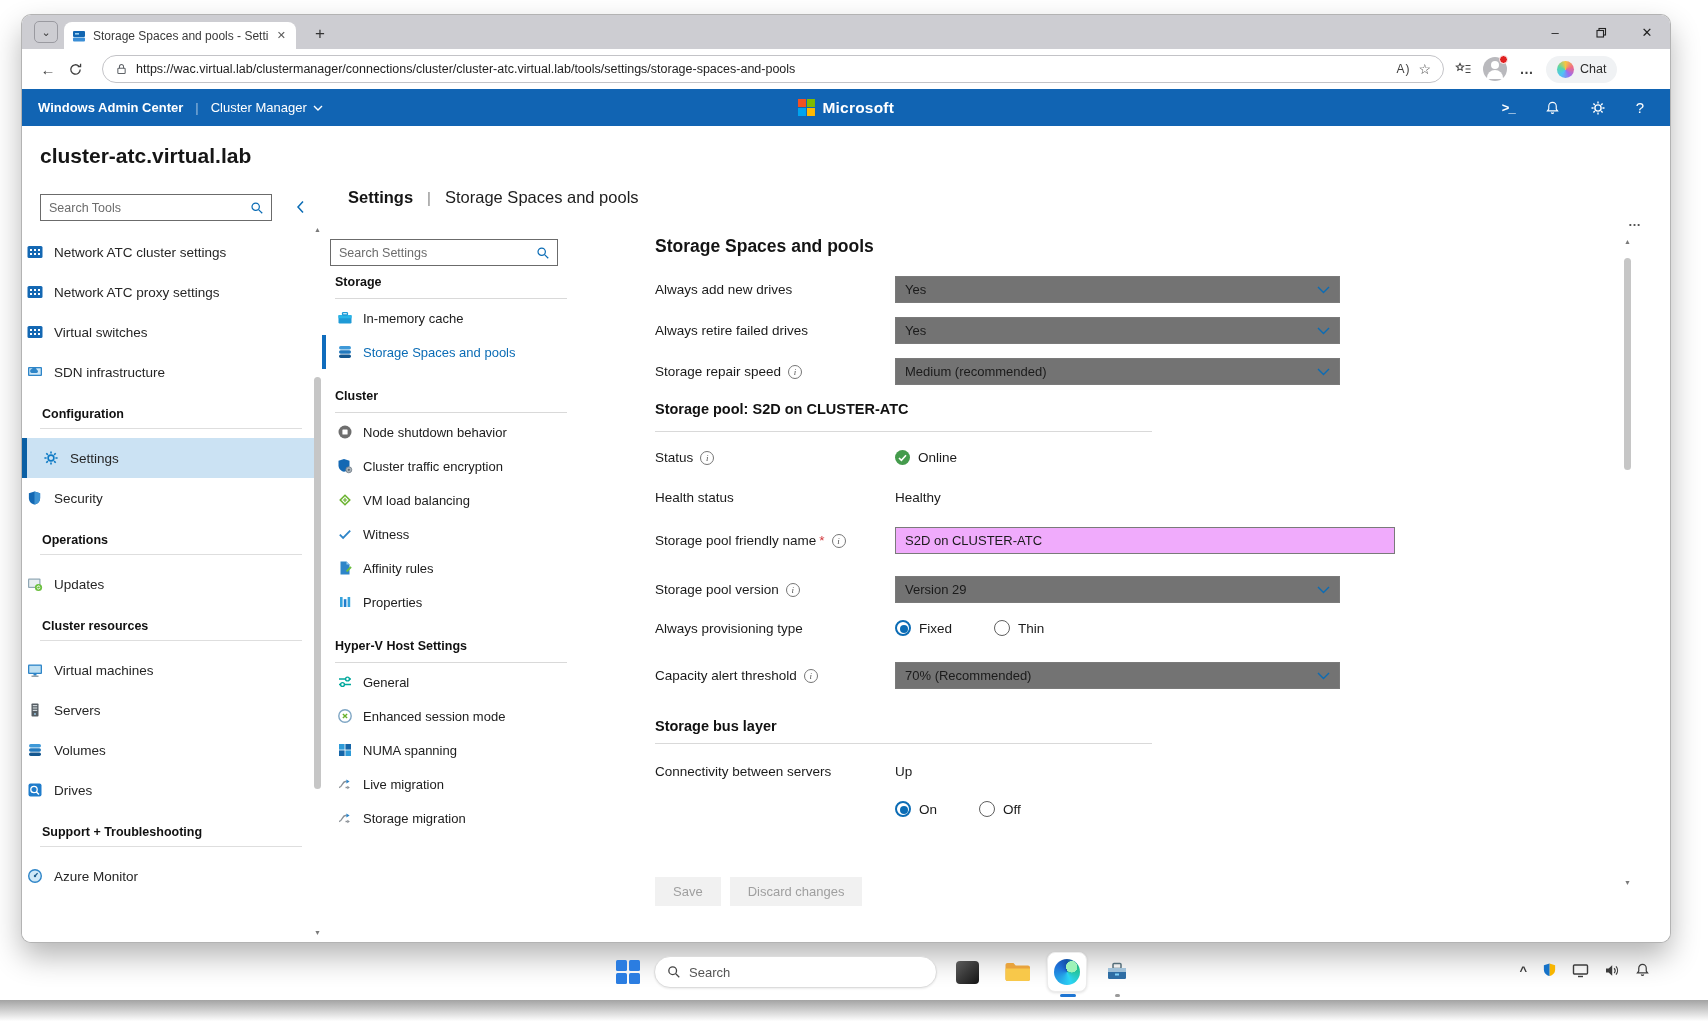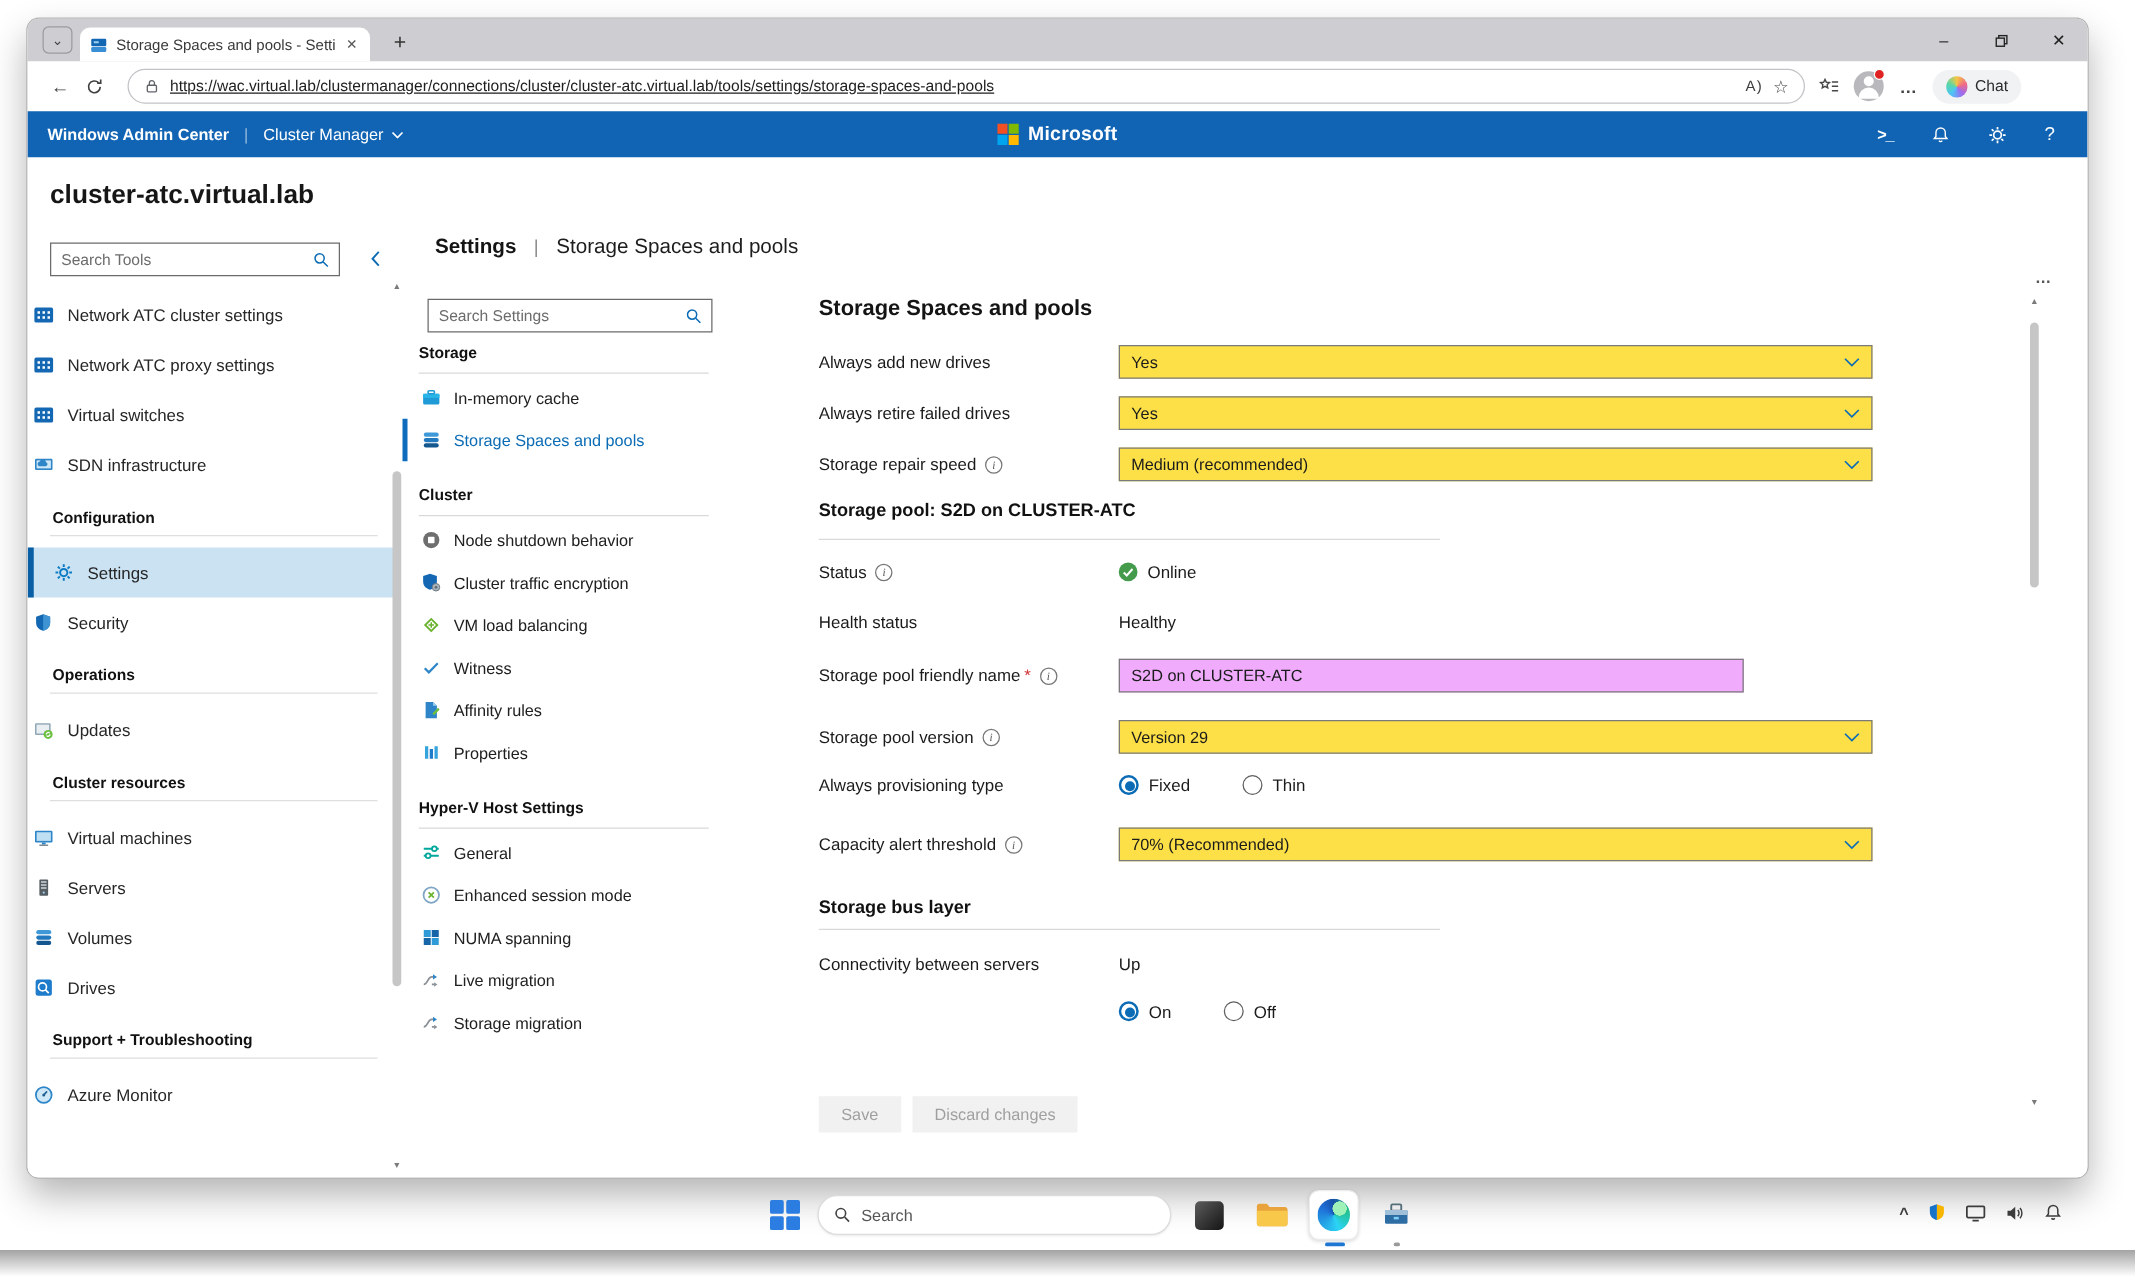--- a/index.html
+++ b/index.html
@@ -22,21 +22,21 @@
   .newtab { position:absolute; left:286px; top:9px; font-size:17px; color:#333; width:24px; text-align:center; }
   .wincontrols { position:absolute; right:0; top:0; height:34px; display:flex; }
   .winbtn { width:46px; height:34px; display:flex; align-items:center; justify-content:center; color:#222; font-size:13px; }
   .favicon svg { display:block; }
 
   
   .urlbar { height:40px; background:#fff; display:flex; align-items:center; padding:0 12px; gap:6px; flex:0 0 auto; }
   .navic { width:28px; text-align:center; color:#3f3f3f; font-size:15px; }
   .urlpill { flex:0 0 1342px; height:28px; border:1px solid #c3c3c7; border-radius:14px; display:flex; align-items:center;
              padding:0 12px; gap:8px; }
-  .urltext { flex:1; font-size:12.5px; color:#1e1e1e; white-space:nowrap; overflow:hidden;text-decoration:underline; }
+  .urltext { flex:1; font-size:12.5px; color:#1e1e1e; white-space:nowrap; overflow:hidden; }
   .readaloud { font-size:12px; color:#3f3f3f; letter-spacing:1px; }
   .staric { font-size:14px; color:#3f3f3f; }
   .rbaric { width:26px; display:flex; justify-content:center; align-items:center; }
   .avatar { position:relative; width:24px; height:24px; border-radius:50%; background:#b9b9bd; }
   .avatar:before { content:""; position:absolute; left:8px; top:4px; width:8px; height:8px; border-radius:50%; background:#fff; }
   .avatar:after { content:""; position:absolute; left:4px; top:13px; width:16px; height:9px; border-radius:8px 8px 0 0; background:#fff; }
   .avatar .dot { position:absolute; right:-1px; top:-2px; width:9px; height:9px; border-radius:50%; background:#e02121; border:1.5px solid #fff; }
   .moreh { font-size:14px; color:#444; letter-spacing:1px; font-weight:bold; }
   .chatpill { height:27px; background:#f0f2f4; border-radius:14px; display:flex; align-items:center; gap:6px; padding:0 11px; }
   .copilot { width:17px; height:17px; border-radius:50%;
@@ -100,21 +100,21 @@
   .nav-first { margin-top:24px; }
 
   
   .content { position:absolute; left:610px; top:96px; width:992px; height:665px; overflow:hidden; }
   .c-title { margin:14px 0 0 23px; font-size:17.5px; font-weight:bold; color:#141414; }
   .form-row { display:flex; align-items:center; margin-left:23px; }
   .f-label { width:240px; font-size:13.5px; color:#1b1b1b; display:flex; align-items:center; }
   .info { width:14px; height:14px; border:1px solid #767676; border-radius:50%; font-size:9px; color:#555;
           display:inline-flex; align-items:center; justify-content:center; margin-left:7px; font-style:italic; font-family:"Liberation Serif",serif; }
   .req { color:#d13438; margin-left:3px; }
-  .ddl { width:603px; height:27px; border:1px solid #7a7a7a; background:#fde047; display:flex; align-items:center;
+  .ddl { width:445px; height:27px; border:1px solid #7a7a7a; background:#737373; display:flex; align-items:center;
          justify-content:space-between; padding:0 9px; font-size:13px; color:#1b1b1b;gap:48px; }
   .tinput { width:500px; height:27px; border:1px solid #7a7a7a; background:#f0abfc; display:flex; align-items:center;
             padding:0 9px; font-size:13px; color:#1b1b1b; }
   .sec-head { margin:16px 0 0 23px; font-size:14.5px; font-weight:bold; color:#111; }
   .sec-div { border-top:1px solid #d9d9d9; width:497px; margin:14px 0 0 23px; }
   .statusv { display:flex; align-items:center; gap:8px; font-size:13.5px; color:#1b1b1b; }
   .gcheck { width:15px; height:15px; border-radius:50%; background:#449b4c; display:flex; align-items:center; justify-content:center; }
   .plainv { font-size:13.5px; color:#1b1b1b; }
   .radio { display:flex; align-items:center; gap:8px; margin-right:42px; font-size:13.5px; color:#1b1b1b; }
   .rdot { width:16px; height:16px; border:1px solid #5f5f5f; border-radius:50%; background:#fff; position:relative; flex:0 0 16px; }
@@ -449,21 +449,21 @@
       </div>
 
       <div class="panel-header">
         <span class="ph-title">Settings</span>
         <span class="ph-sep">|</span>
         <span class="ph-sub">Storage Spaces and pools</span>
       </div>
       <span class="more-dots">…</span>
 
       <div class="settings-nav">
-        <div class="searchbox sb-settings" style="position:relative; left:20px; top:17px; margin-bottom:0;">
+        <div class="searchbox sb-settings" style="position:relative; left:8px; top:17px; margin-bottom:0;">
           <input placeholder="Search Settings" style="">
           <span style="padding-right:7px;">
             <svg width="14" height="14" viewBox="0 0 16 16">
                 <circle cx="6.5" cy="6.5" r="4.2" fill="none" stroke="#0b6cb5" stroke-width="1.4"></circle>
                 <path d="M9.8 9.8L14 14" stroke="#0b6cb5" stroke-width="1.4"></path>
               </svg>
           </span>
         </div>
 
         <div class="nav-sec-lbl nav-first">Storage</div>

